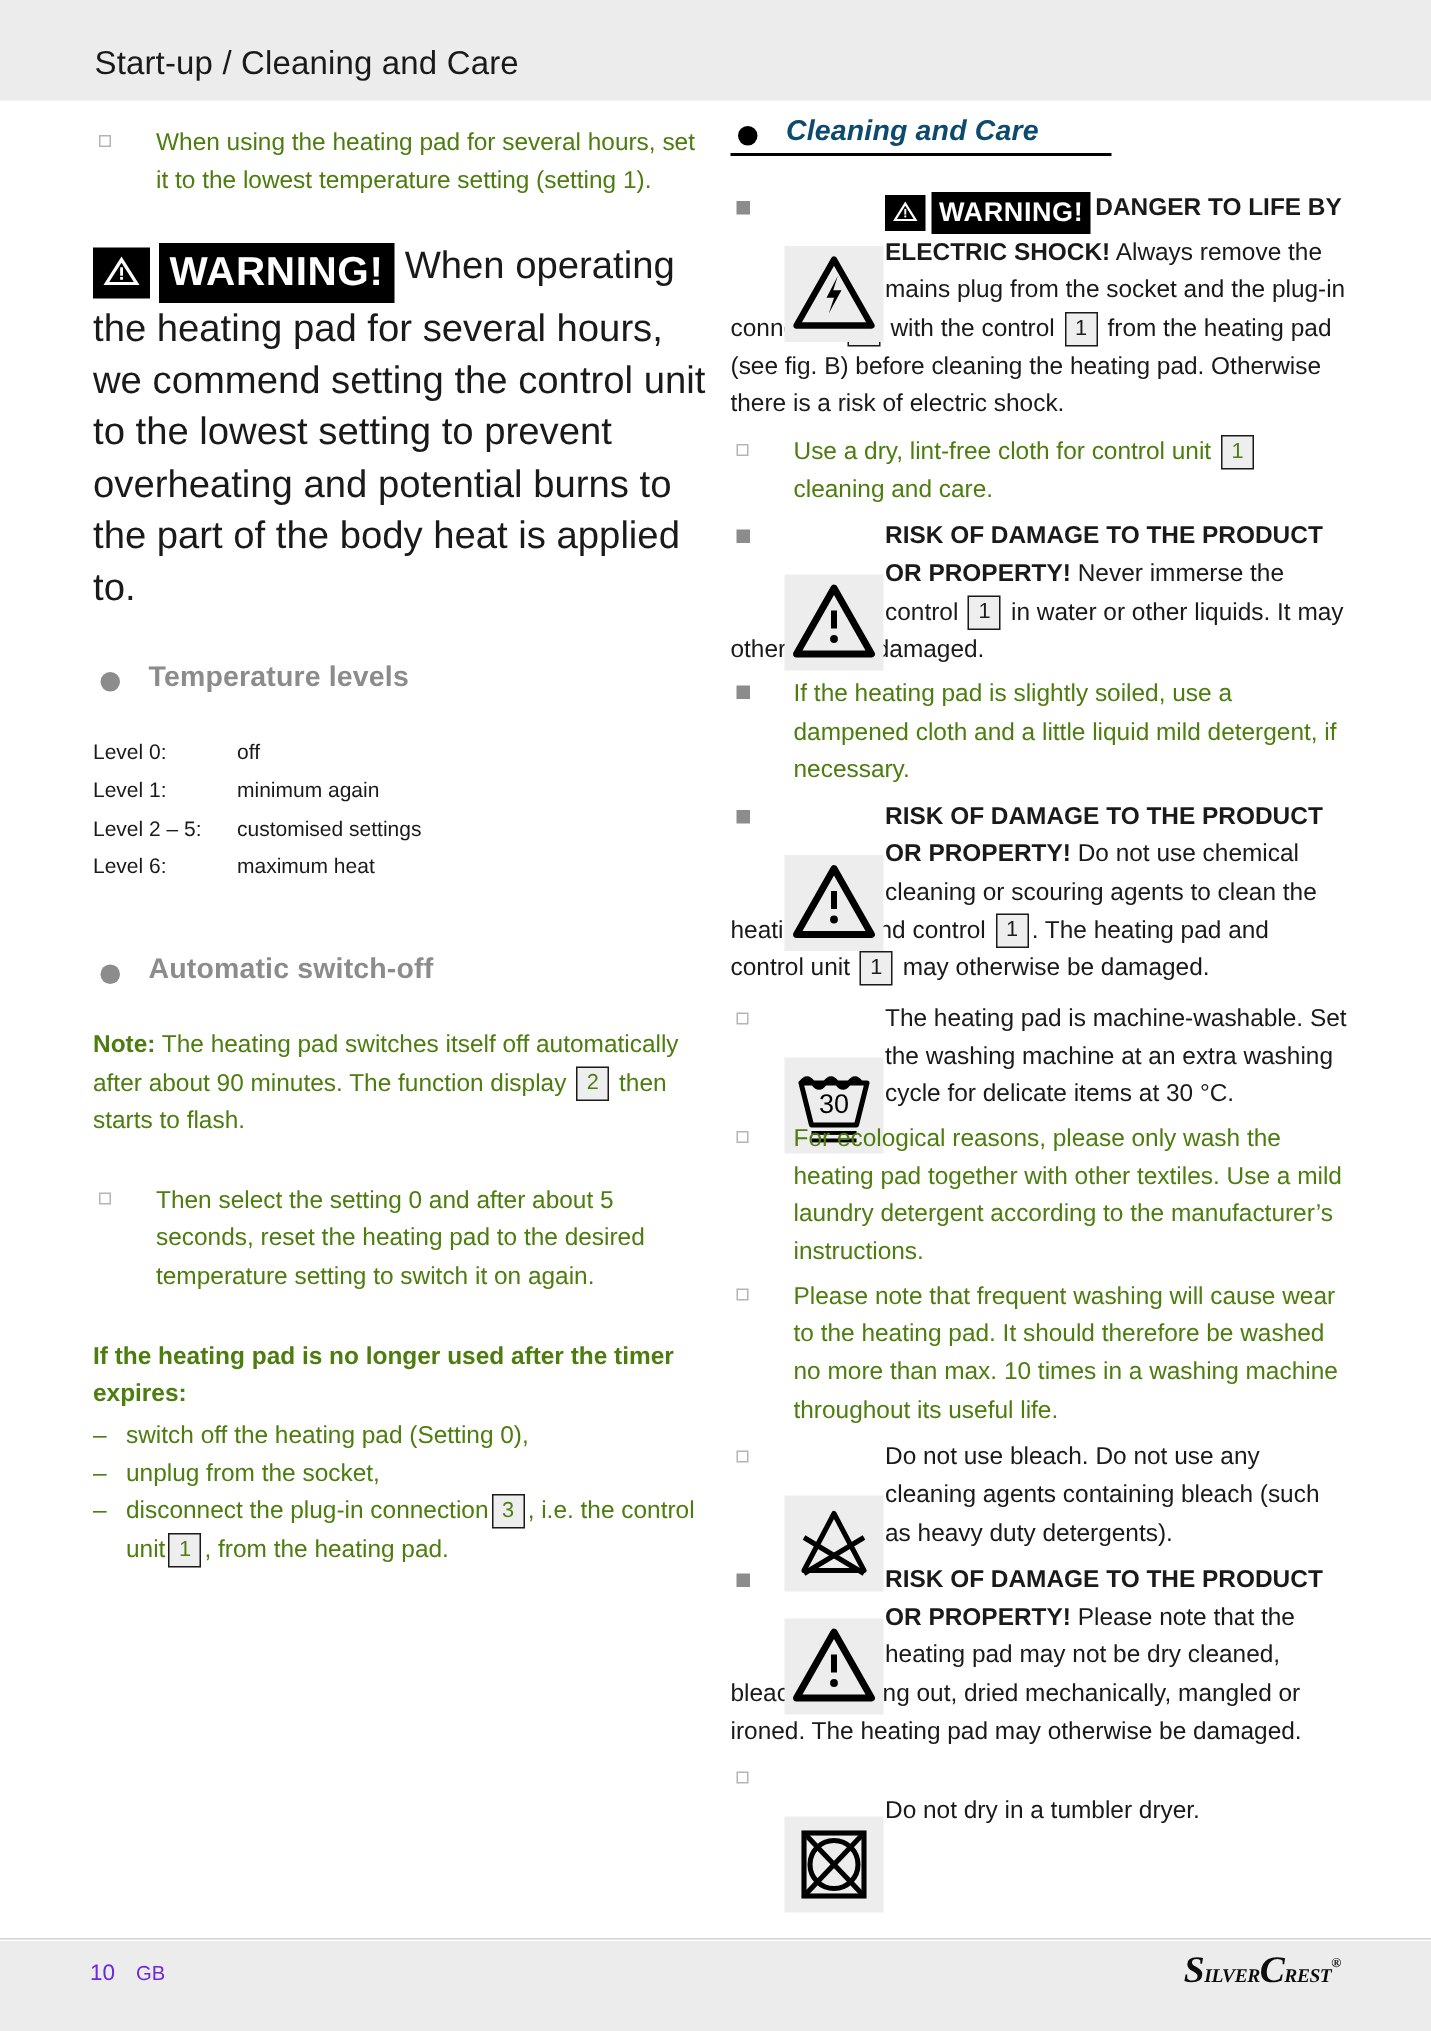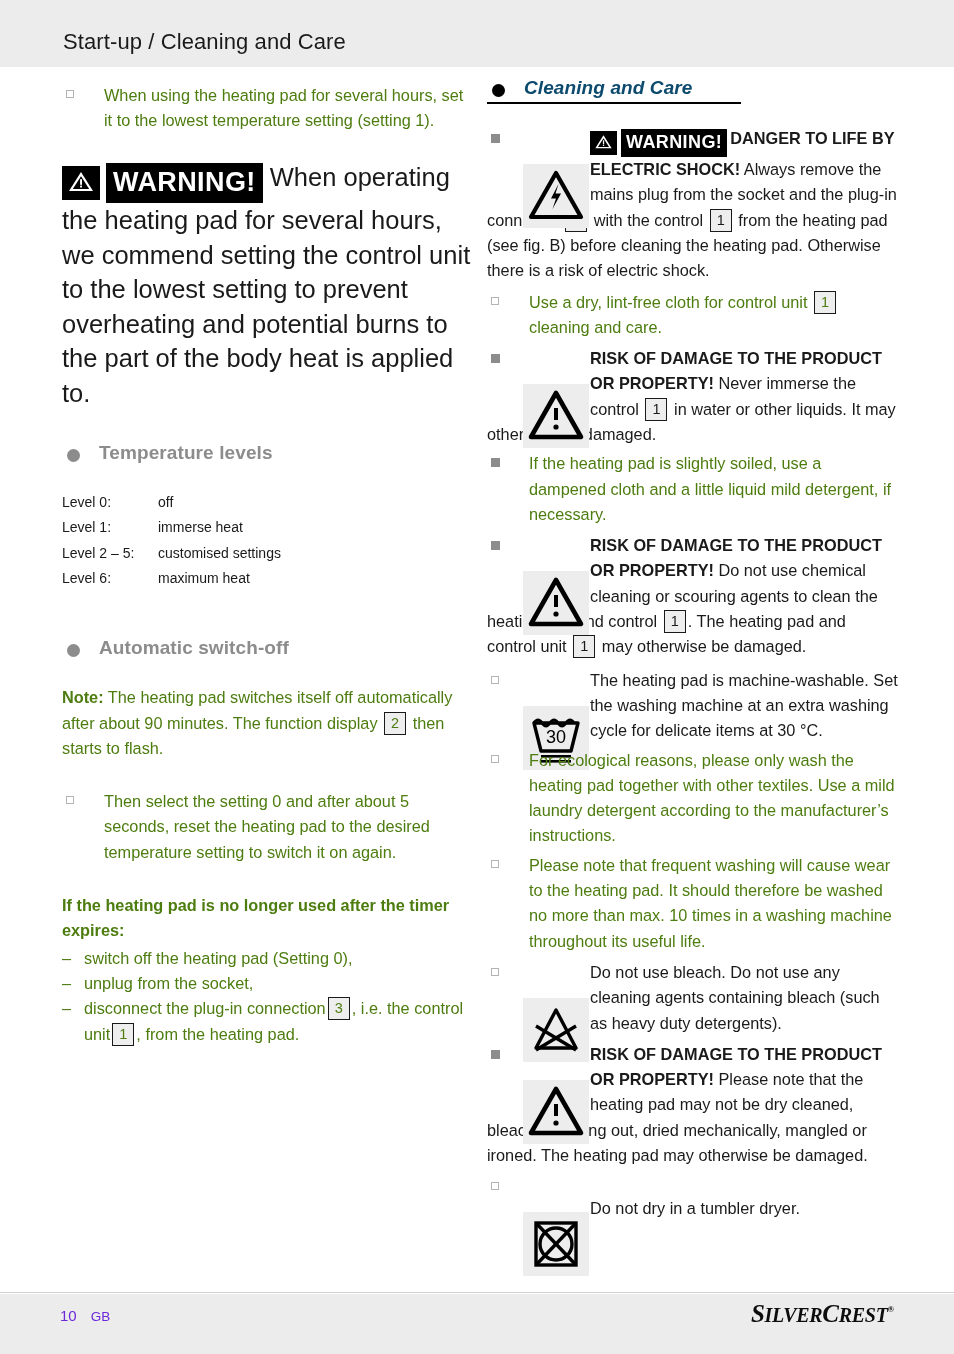--- a/index.html
+++ b/index.html
@@ -242,21 +242,21 @@
     right: 60px;
     top: 1300px;
     font-family: "Liberation Serif", serif;
     font-style: italic;
     font-weight: bold;
     font-size: 25px;
     letter-spacing: -.3px;
     color: #0d0d0d;
     white-space: nowrap;
   }
-  .brand .sm { font-size: 20px; }
+  .brand .sm { font-size: 13px; }
   .brand .reg { font-size: 9px; vertical-align: 10px; }
 </style>
 </head>
 <body>
 
 <div class="header-band"></div>
 <div class="header-title">Start-up / Cleaning and Care</div>
 
 <div class="page">
 
@@ -278,21 +278,21 @@
     </div>
 
     <div class="sec-head gray">
       <span class="dot"></span>
       <span>Temperature levels</span>
     </div>
 
 
     <div class="levels">
       <span class="lrow"><span class="lk">Level 0:</span><span>off</span></span>
-      <span class="lrow"><span class="lk">Level 1:</span><span>immerse heat</span></span>
+      <span class="lrow"><span class="lk">Level 1:</span><span>minimum again</span></span>
       <span class="lrow"><span class="lk">Level 2 – 5:</span><span>customised settings</span></span>
       <span class="lrow"><span class="lk">Level 6:</span><span>maximum heat</span></span>
     </div>
 
     <div class="sec-head gray" style="margin-top:46px;">
       <span class="dot"></span>
       <span>Automatic switch-off</span>
     </div>
 
     <p class="p" style="margin-top:26px;">

